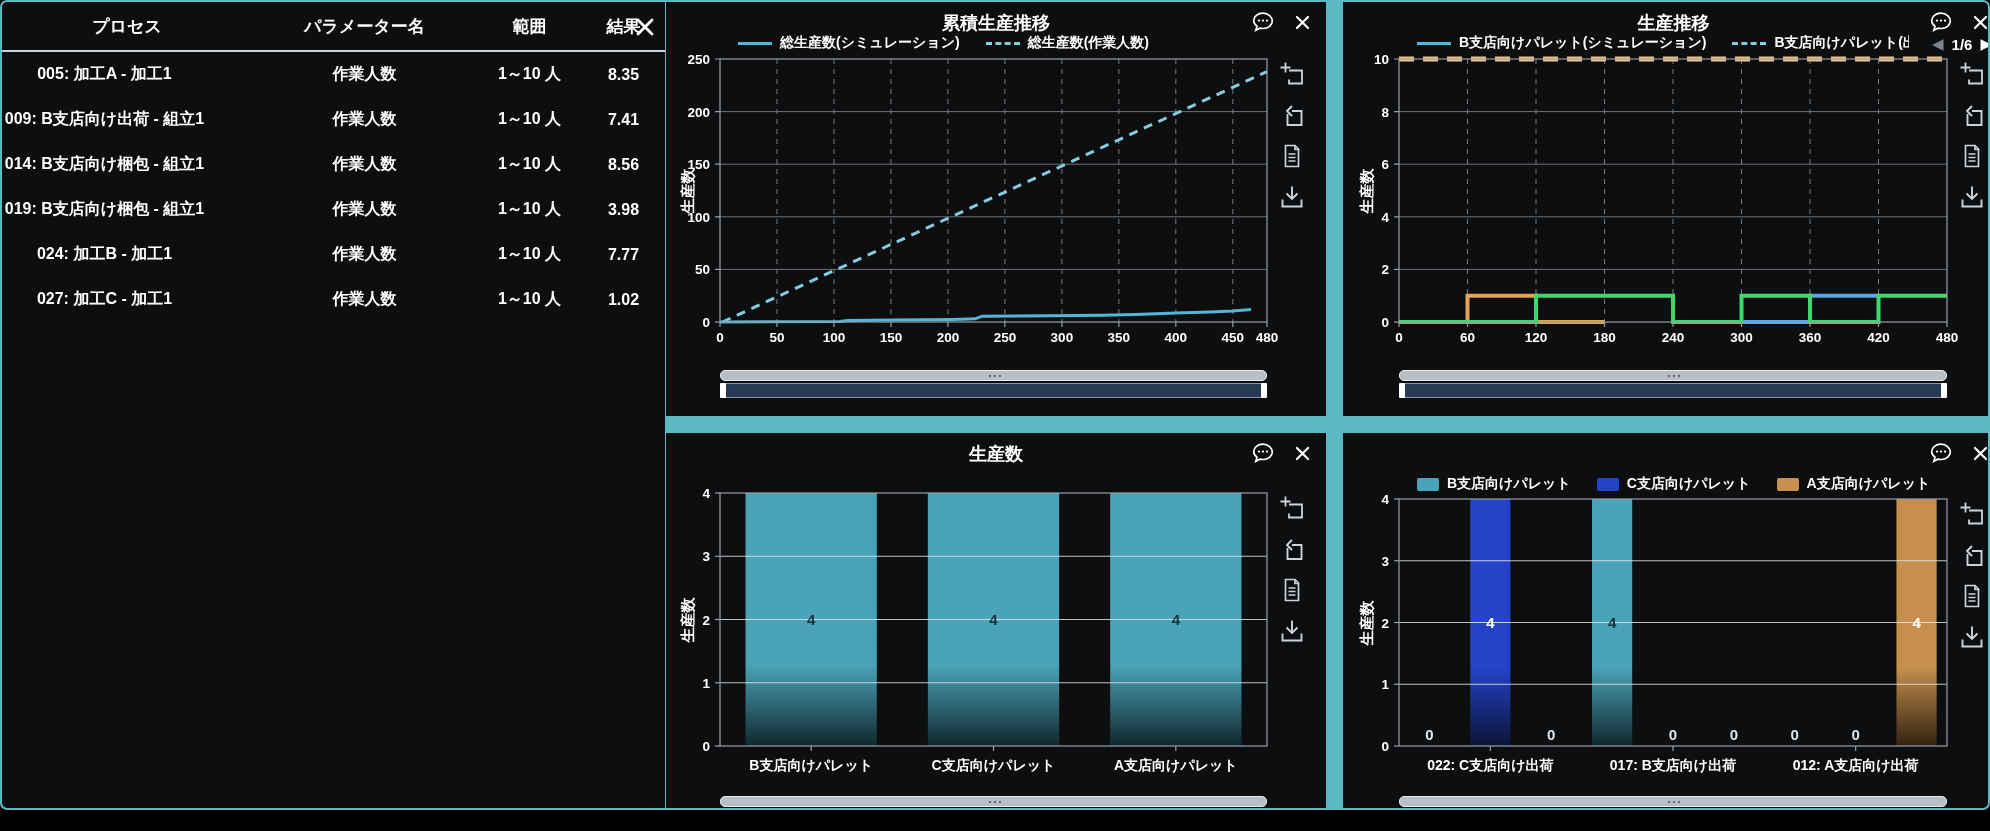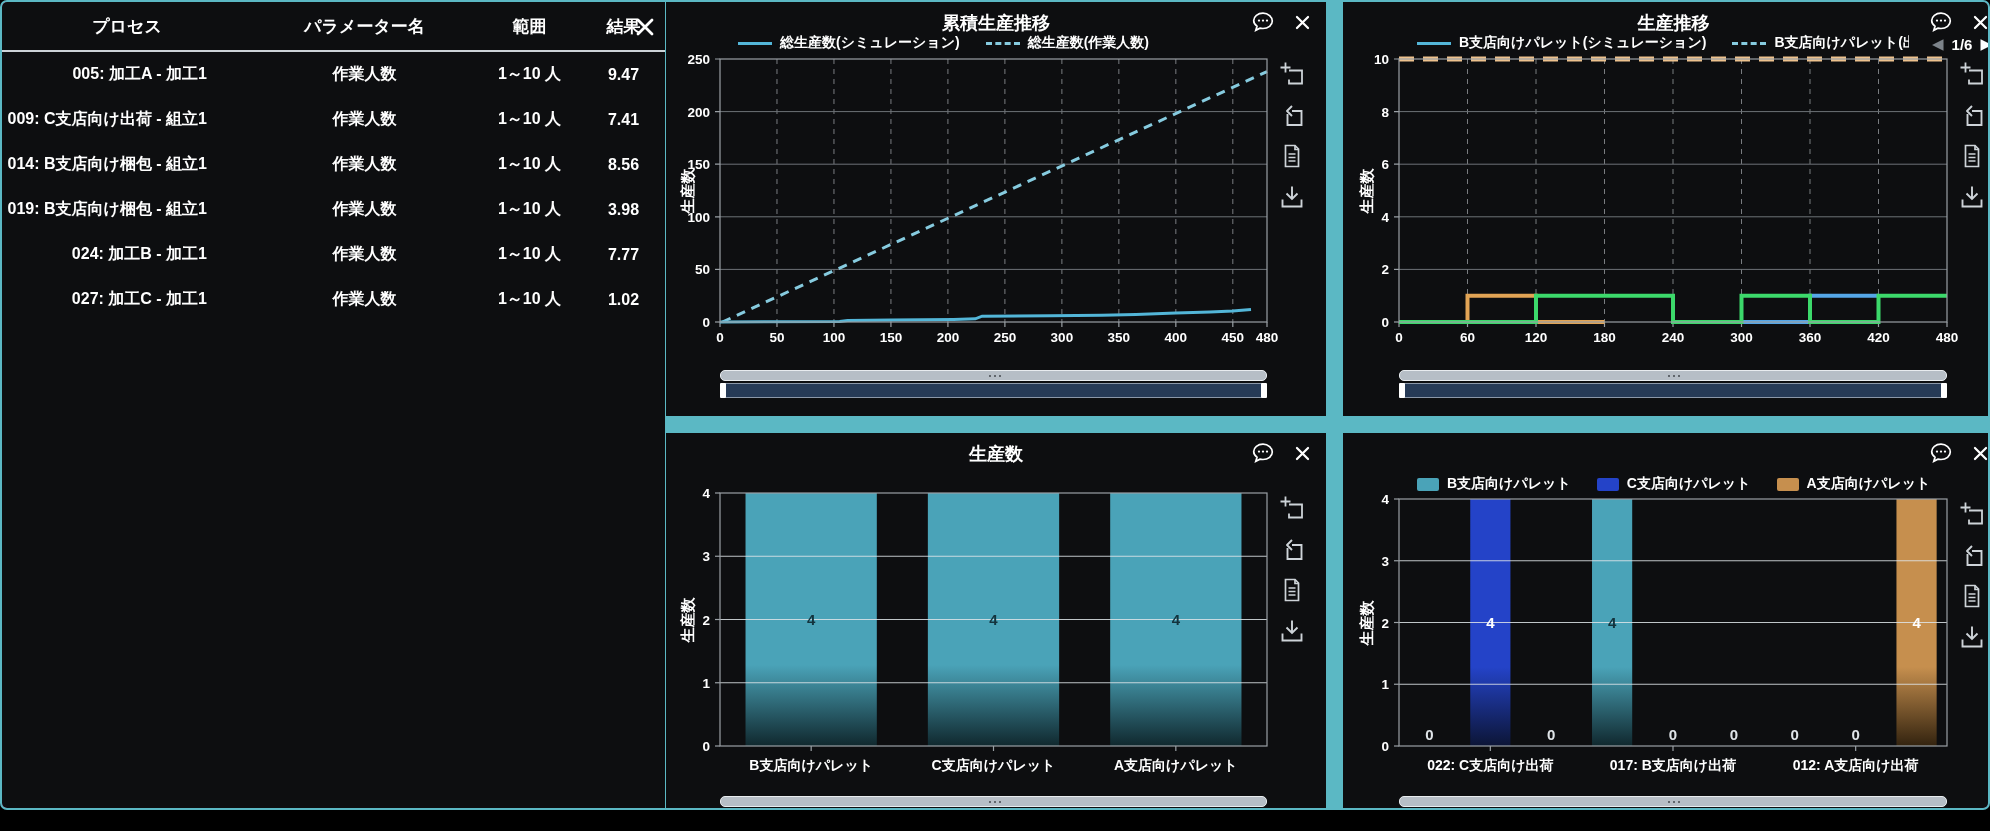--- a/index.html
+++ b/index.html
@@ -8,21 +8,21 @@
   .app{width:1990px;height:810px;border:2px solid #5bb8c4;border-radius:7px;overflow:hidden;
        display:grid;grid-template-columns:664px 1322px;background:#f0abfc;}
   
   .table-panel{position:relative;border-right:1px solid #5bb8c4;background:#0d0e10;}
   .t-head{display:grid;grid-template-columns:250px 225px 105px 83px;height:50px;align-items:center;
           border-bottom:2px solid #ccd2d7;position:relative;}
   .th{text-align:center;font-size:17px;font-weight:bold;}
   .t-close{position:absolute;right:8px;top:13px;}
   .t-row{display:grid;grid-template-columns:250px 225px 105px 83px;height:45px;align-items:center;
          font-weight:bold;font-size:16px;}
-  .td-process{text-align:right;padding-right:45px;}
+  .td-process{text-align:center;padding-right:45px;}
   .td-param,.td-range,.td-result{text-align:center;}
   
   .charts{display:grid;grid-template-columns:660px 661px;grid-template-rows:414px 412px;gap:17px;background:#5bb8c4;}
   .chart-panel{position:relative;background:#0d0e10;overflow:hidden;}
   .panel-title{position:absolute;top:9px;left:0;right:0;text-align:center;font-size:18px;font-weight:bold;}
   .panel-actions{position:absolute;top:8px;right:14px;display:flex;gap:18px;align-items:center;}
   .icon-btn{background:none;border:0;color:#fff;padding:0;width:24px;height:24px;cursor:pointer;display:block;}
   .icon-btn svg{width:100%;height:100%;display:block;}
   .legend{position:absolute;height:22px;display:flex;align-items:center;white-space:nowrap;overflow:hidden;}
   .legend-item{display:flex;align-items:center;gap:8px;margin-right:26px;font-size:14px;font-weight:bold;flex:none;}
@@ -91,25 +91,25 @@
           <svg viewBox="0 0 24 24" width="20" height="20">
             <use href="#i-close"></use>
           </svg>
         </button>
     </div>
     <div id="t-body">
       <div class="t-row">
         <div class="td td-process">005: 加工A - 加工1</div>
         <div class="td td-param">作業人数</div>
         <div class="td td-range">1～10 人</div>
-        <div class="td td-result">9.47</div>
+        <div class="td td-result">8.35</div>
       </div>
 
       <div class="t-row">
-        <div class="td td-process">009: C支店向け出荷 - 組立1</div>
+        <div class="td td-process">009: B支店向け出荷 - 組立1</div>
         <div class="td td-param">作業人数</div>
         <div class="td td-range">1～10 人</div>
         <div class="td td-result">7.41</div>
       </div>
 
       <div class="t-row">
         <div class="td td-process">014: B支店向け梱包 - 組立1</div>
         <div class="td td-param">作業人数</div>
         <div class="td td-range">1～10 人</div>
         <div class="td td-result">8.56</div>

